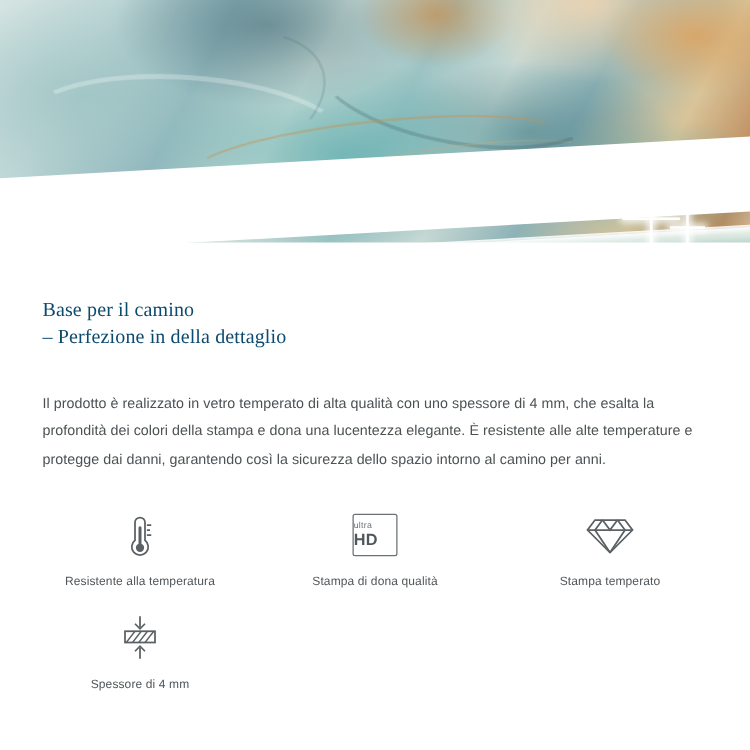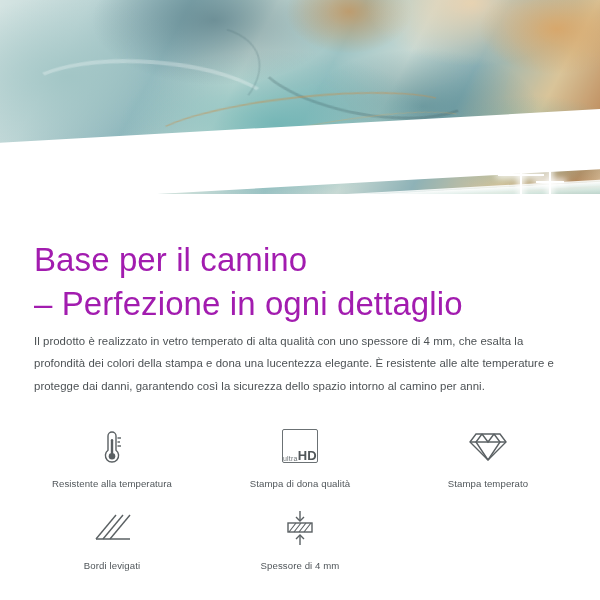--- a/index.html
+++ b/index.html
@@ -156,32 +156,32 @@
   .sparkle-2::after { height: 28px; }
 
   
   .content {
     position: relative;
     padding: 0 34px;
     box-sizing: border-box;
   }
   .headline {
     margin: 18px 0 0 0;
-    font-family: Liberation Sans, sans-serif;
-    font-size: 33px;
+    font-family: Liberation Serif, serif;
+    font-size: 16px;
     line-height: 1.32;
     font-weight: 400;
-    color: #a21caf;
+    color: #0c4a6e;
     letter-spacing: 0.1px;
   }
   .headline .line2 {
     display: block;
   }
   .body-copy {
-    margin: 5px 0 0 0;
+    margin: 32px 0 0 0;
     font-size: 11.4px;
     line-height: 1.95;
     color: #4c5154;
     letter-spacing: 0.05px;
     max-width: 536px;
   }
 
   
   .features {
     position: relative;
@@ -211,22 +211,22 @@
     color: #50565a;
     text-align: right;
     letter-spacing: 0.1px;
   }
   .ultra-hd {
     width: 34px;
     height: 32px;
     border: 1.4px solid #6b7174;
     border-radius: 2px;
     display: flex;
-    flex-direction: row;
-    align-items: flex-end;
+    flex-direction: column;
+    align-items: flex-start;
     justify-content: center;
     line-height: 1;
   }
   .ultra-hd .u {
     font-size: 7px;
     color: #6b7174;
     letter-spacing: 0.2px;
   }
   .ultra-hd .hd {
     font-size: 13px;
@@ -256,21 +256,21 @@
     </div>
     <div class="hero-mask-bottom"></div>
 
     <div class="sparkle sparkle-1"></div>
     <div class="sparkle sparkle-2"></div>
   </div>
 
   <div class="content">
     <h1 class="headline">
       <span>Base per il camino</span>
-      <span class="line2">– Perfezione in ogni dettaglio</span>
+      <span class="line2">– Perfezione in della dettaglio</span>
     </h1>
     <p class="body-copy">Il prodotto è realizzato in vetro temperato di alta qualità con uno spessore di 4 mm, che esalta la profondità dei colori della stampa e dona una lucentezza elegante. È resistente alle alte temperature e protegge dai danni, garantendo così la sicurezza dello spazio intorno al camino per anni.</p>
   </div>
 
   <div class="features">
 
     <div class="feature">
       <div class="feature-icon">
         <svg width="34" height="40" viewBox="0 0 34 40" fill="none" stroke="#5a6063" stroke-width="1.4">
           <path d="M17 6a4 4 0 0 0-4 4v14.2a6.6 6.6 0 1 0 8 0V10a4 4 0 0 0-4-4z"></path>
@@ -301,31 +301,20 @@
           <path d="M8 6 h24 l6 8 -18 18 -18 -18z"></path>
           <path d="M2 14 h36"></path>
           <path d="M14 6 l-6 8 12 18"></path>
           <path d="M26 6 l6 8 -12 18"></path>
           <path d="M14 6 l6 8 6 -8"></path>
         </svg>
       </div>
       <div class="feature-label">Stampa temperato</div>
     </div>
 
-    <div class="feature">
-      <div class="feature-icon">
-        <svg width="40" height="34" viewBox="0 0 40 34" fill="none" stroke="#5a6063" stroke-width="1.4">
-          <path d="M4 28 L24 4"></path>
-          <path d="M11 28 L31 4"></path>
-          <path d="M18 28 L38 4"></path>
-          <path d="M4 28 H38"></path>
-        </svg>
-      </div>
-      <div class="feature-label">Bordi levigati</div>
-    </div>
 
     <div class="feature">
       <div class="feature-icon">
         <svg width="40" height="40" viewBox="0 0 40 40" fill="none" stroke="#5a6063" stroke-width="1.4">
           <line x1="20" y1="3" x2="20" y2="12"></line>
           <path d="M16 9 l4 4 4 -4"></path>
           <rect x="8" y="15" width="24" height="9" fill="none"></rect>
           <path d="M9 24 l7 -9 M14 24 l7 -9 M19 24 l7 -9 M24 24 l7 -9" stroke-width="1.1"></path>
           <line x1="20" y1="37" x2="20" y2="28"></line>
           <path d="M16 31 l4 -4 4 4"></path>

